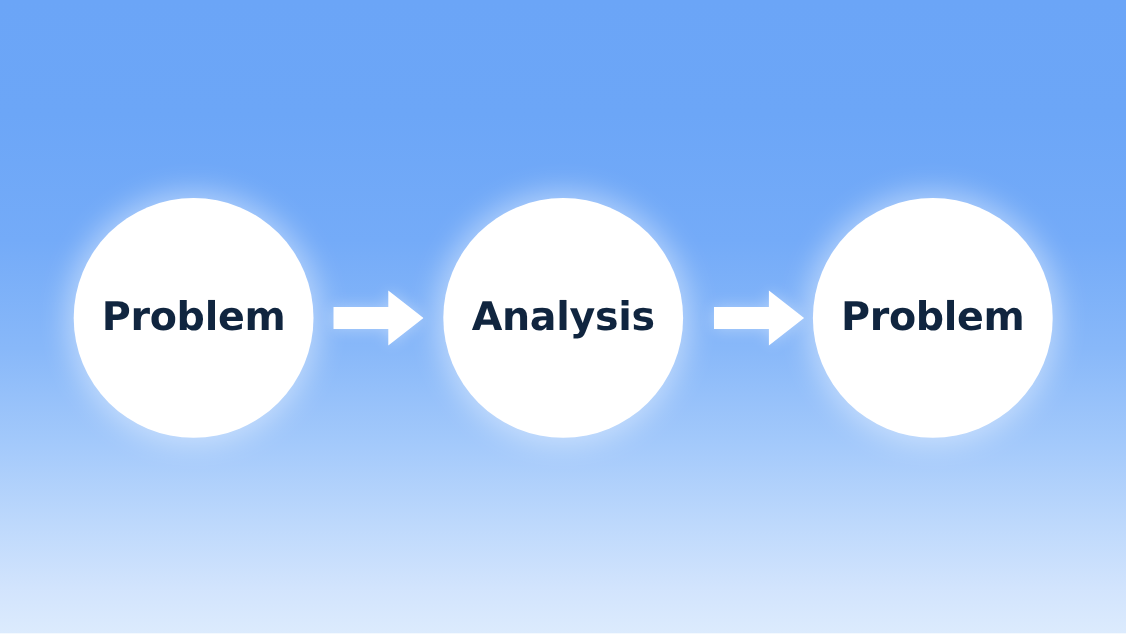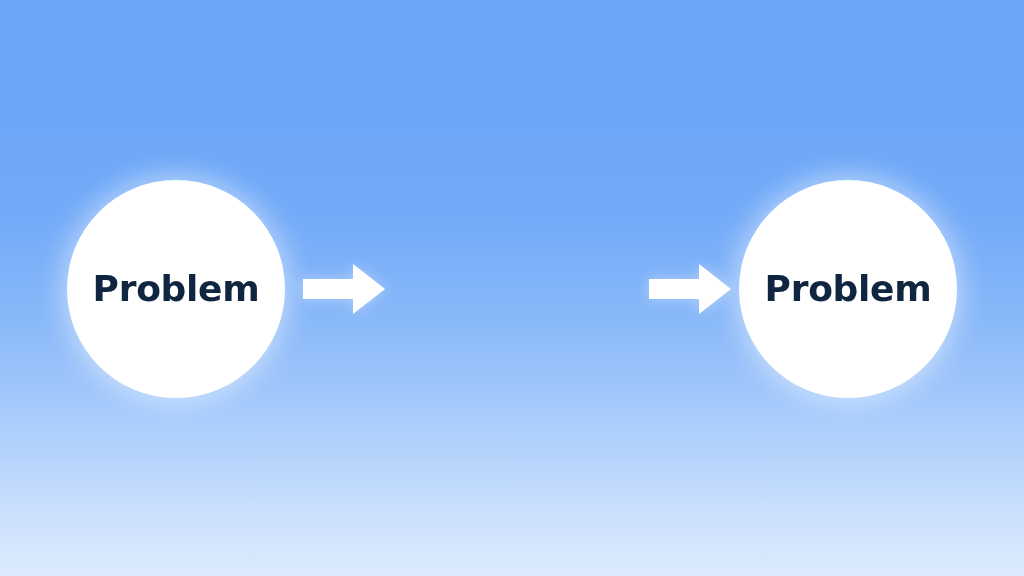--- a/index.html
+++ b/index.html
@@ -76,20 +76,23 @@
   <div class="node" id="node-0">
     <span class="node-label">Problem</span>
   </div>
 
   <div class="connector" id="connector-0">
     <svg viewBox="0 0 82 54" xmlns="http://www.w3.org/2000/svg" aria-hidden="true">
       <path d="M0,17 L50,17 L50,2 L82,27 L50,52 L50,37 L0,37 Z" fill="#ffffff"></path>
     </svg>
   </div>
 
+  <div class="node" id="node-1">
+    <span class="node-label">Analysis</span>
+  </div>
 
   <div class="connector" id="connector-1">
     <svg viewBox="0 0 82 54" xmlns="http://www.w3.org/2000/svg" aria-hidden="true">
       <path d="M0,17 L50,17 L50,2 L82,27 L50,52 L50,37 L0,37 Z" fill="#ffffff"></path>
     </svg>
   </div>
 
   <div class="node" id="node-2">
     <span class="node-label">Problem</span>
   </div>

